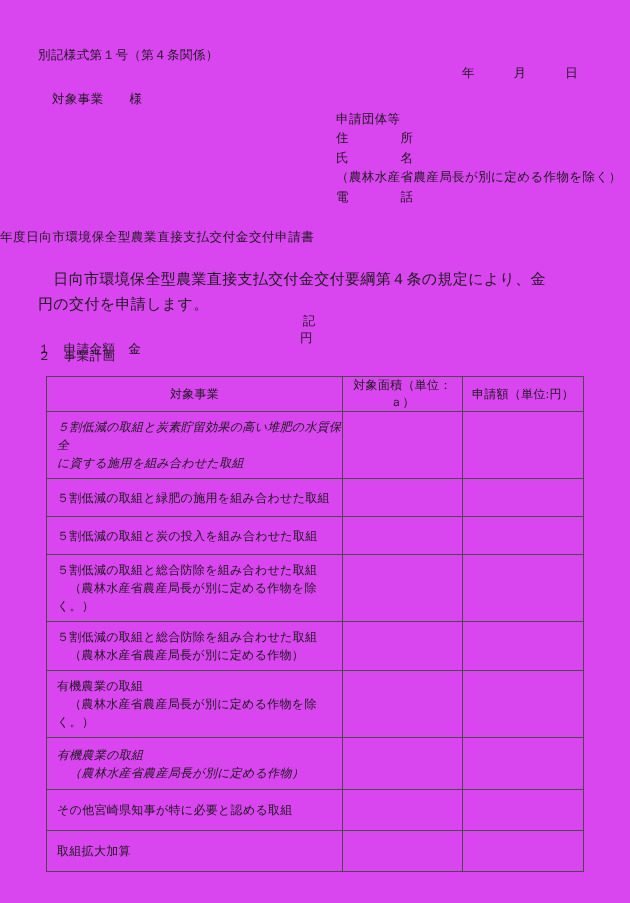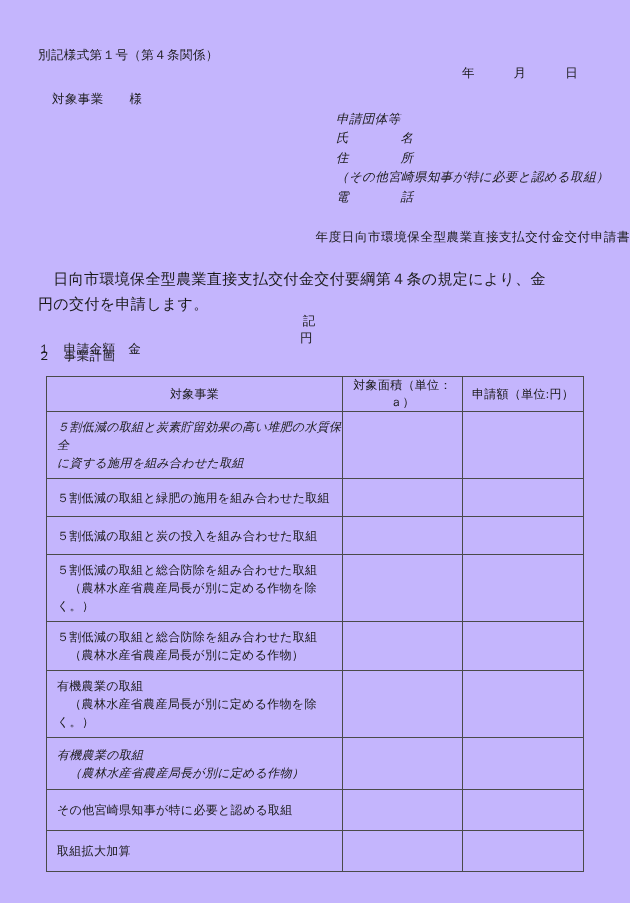--- a/index.html
+++ b/index.html
@@ -11,21 +11,21 @@
     width: 630px;
     height: 903px;
     position: relative;
     font-family: "Liberation Serif", "DejaVu Serif", serif;
     color: #1a1a1a;
     overflow: hidden;
   }
   .page {
     position: absolute;
     inset: 0;
-    background: #c4b5fd;
+    background: #d946ef;
   }
 
   
   .tx {
     position: absolute;
     white-space: pre;
     line-height: 1.25;
     font-size: 12.5px;
     letter-spacing: 0.4px;
   }
@@ -35,27 +35,27 @@
   #addressee        { left: 52px;  top: 92px; }
 
   .applicant-block {
     position: absolute;
     left: 336px;
     top: 110px;
     font-size: 12.5px;
     line-height: 1.55;
     letter-spacing: 0.4px;
   }
-  .applicant-block div { white-space: pre; font-style: italic; }
+  .applicant-block div { white-space: pre; }
 
   #doc-title {
     position: absolute;
     left: 0; right: 0;
     top: 229px;
-    text-align: right;
+    text-align: left;
     font-size: 12.5px;
     letter-spacing: 0.6px;
     font-family: Liberation Mono, monospace;
   }
 
   #body-paragraph {
     position: absolute;
     left: 38px;
     top: 267px;
     width: 556px;
@@ -123,23 +123,23 @@
 <div class="page">
 
   <div class="tx" id="form-number">別記様式第１号（第４条関係）</div>
 
   <div class="tx" id="date-line">年　　　月　　　日</div>
 
   <div class="tx" id="addressee">対象事業　　様</div>
 
   <div class="applicant-block">
     <div>申請団体等</div>
+    <div>住　　　　所</div>
     <div>氏　　　　名</div>
-    <div>住　　　　所</div>
-    <div>（その他宮崎県知事が特に必要と認める取組）</div>
+    <div>（農林水産省農産局長が別に定める作物を除く）</div>
     <div>電　　　　話</div>
   </div>
 
   <div id="doc-title">年度日向市環境保全型農業直接支払交付金交付申請書</div>
 
   <div id="body-paragraph">　日向市環境保全型農業直接支払交付金交付要綱第４条の規定により、金　　　　　　　　円の交付を申請します。</div>
 
   <div id="ki-mark">記</div>
 
   <div class="tx" id="item-1">１　申請金額　金</div>

